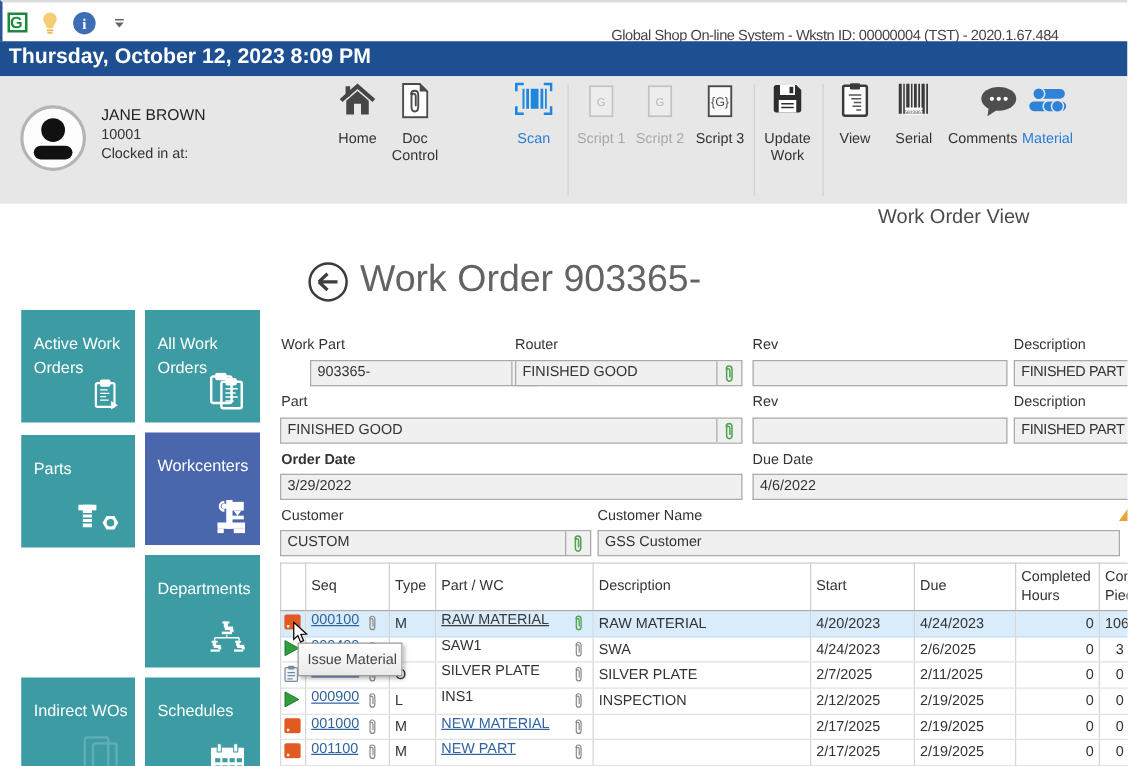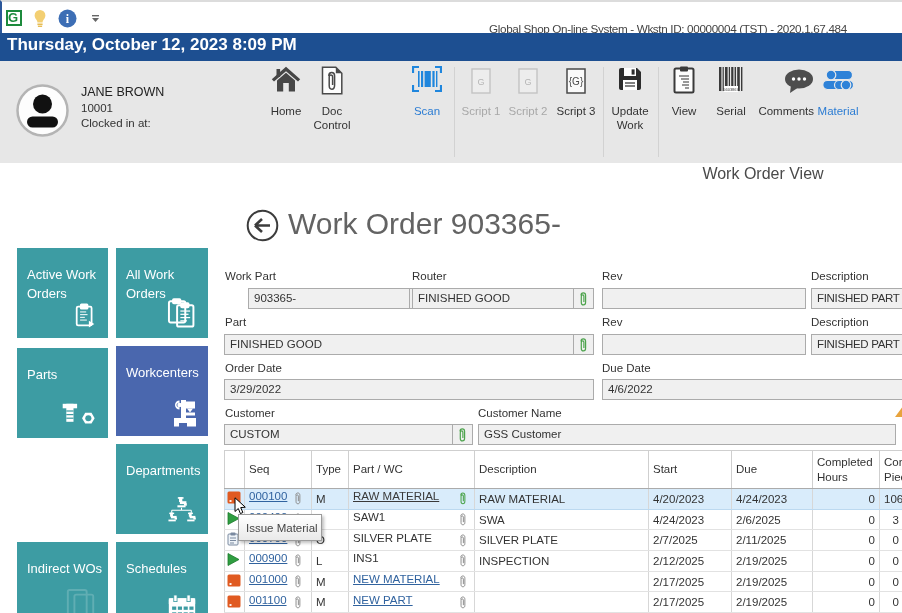--- a/index.html
+++ b/index.html
@@ -385,21 +385,21 @@
   <div class="finput" style="left:224px;top:334px;width:370px;">FINISHED GOOD
     <div class="clipbox" style="right:0;">
         <svg width="9" height="14" viewBox="0 0 9 14">
           <path d="M2 3.5 C2 1.5 3 0.8 4.3 0.8 C5.6 0.8 6.6 1.5 6.6 3.5 L6.6 10.2 C6.6 12 5.8 12.9 4.4 12.9 C3 12.9 2.3 12 2.3 10.4 L2.3 4.4 C2.3 3.4 2.8 2.9 3.6 2.9 C4.4 2.9 4.9 3.4 4.9 4.3 L4.9 10" fill="none" stroke="#4ea44e" stroke-width="1.2"></path>
         </svg>
       </div>
   </div>
   <div class="finput" style="left:602px;top:334px;width:204px;"></div>
   <div class="finput" style="left:811px;top:334px;width:130px;letter-spacing:-0.3px;">FINISHED PART D</div>
 
-  <div class="flabel" style="left:225px;top:362px;">Order Date</div>
+  <div class="flabel" style="left:225px;top:362px;font-weight:bold;">Order Date</div>
   <div class="flabel" style="left:602px;top:362px;">Due Date</div>
   <div class="finput" style="left:224px;top:379px;width:370px;">3/29/2022</div>
   <div class="finput" style="left:602px;top:379px;width:304px;border-right:none;">4/6/2022</div>
 
   <div class="flabel" style="left:225px;top:407px;">Customer</div>
   <div class="flabel" style="left:478px;top:407px;">Customer Name</div>
   <div class="finput" style="left:224px;top:424px;width:249px;">CUSTOM
     <div class="clipbox" style="right:0;">
         <svg width="9" height="14" viewBox="0 0 9 14">
           <path d="M2 3.5 C2 1.5 3 0.8 4.3 0.8 C5.6 0.8 6.6 1.5 6.6 3.5 L6.6 10.2 C6.6 12 5.8 12.9 4.4 12.9 C3 12.9 2.3 12 2.3 10.4 L2.3 4.4 C2.3 3.4 2.8 2.9 3.6 2.9 C4.4 2.9 4.9 3.4 4.9 4.3 L4.9 10" fill="none" stroke="#4ea44e" stroke-width="1.2"></path>

